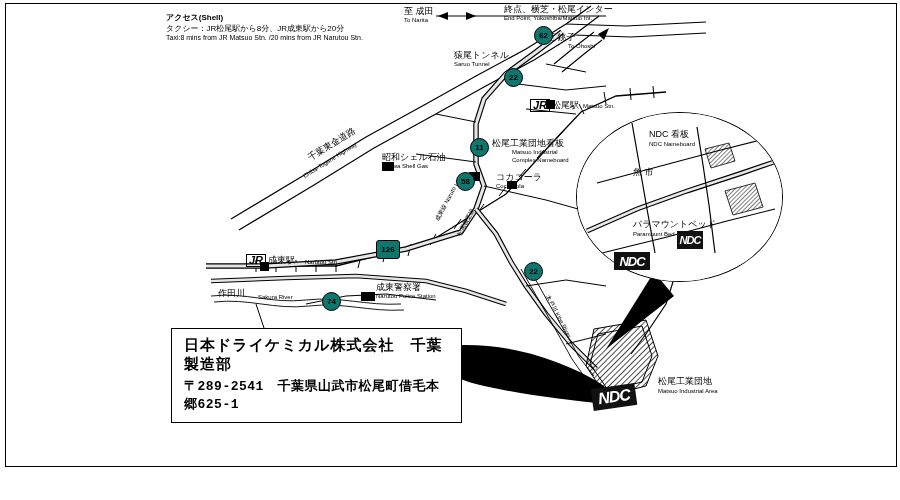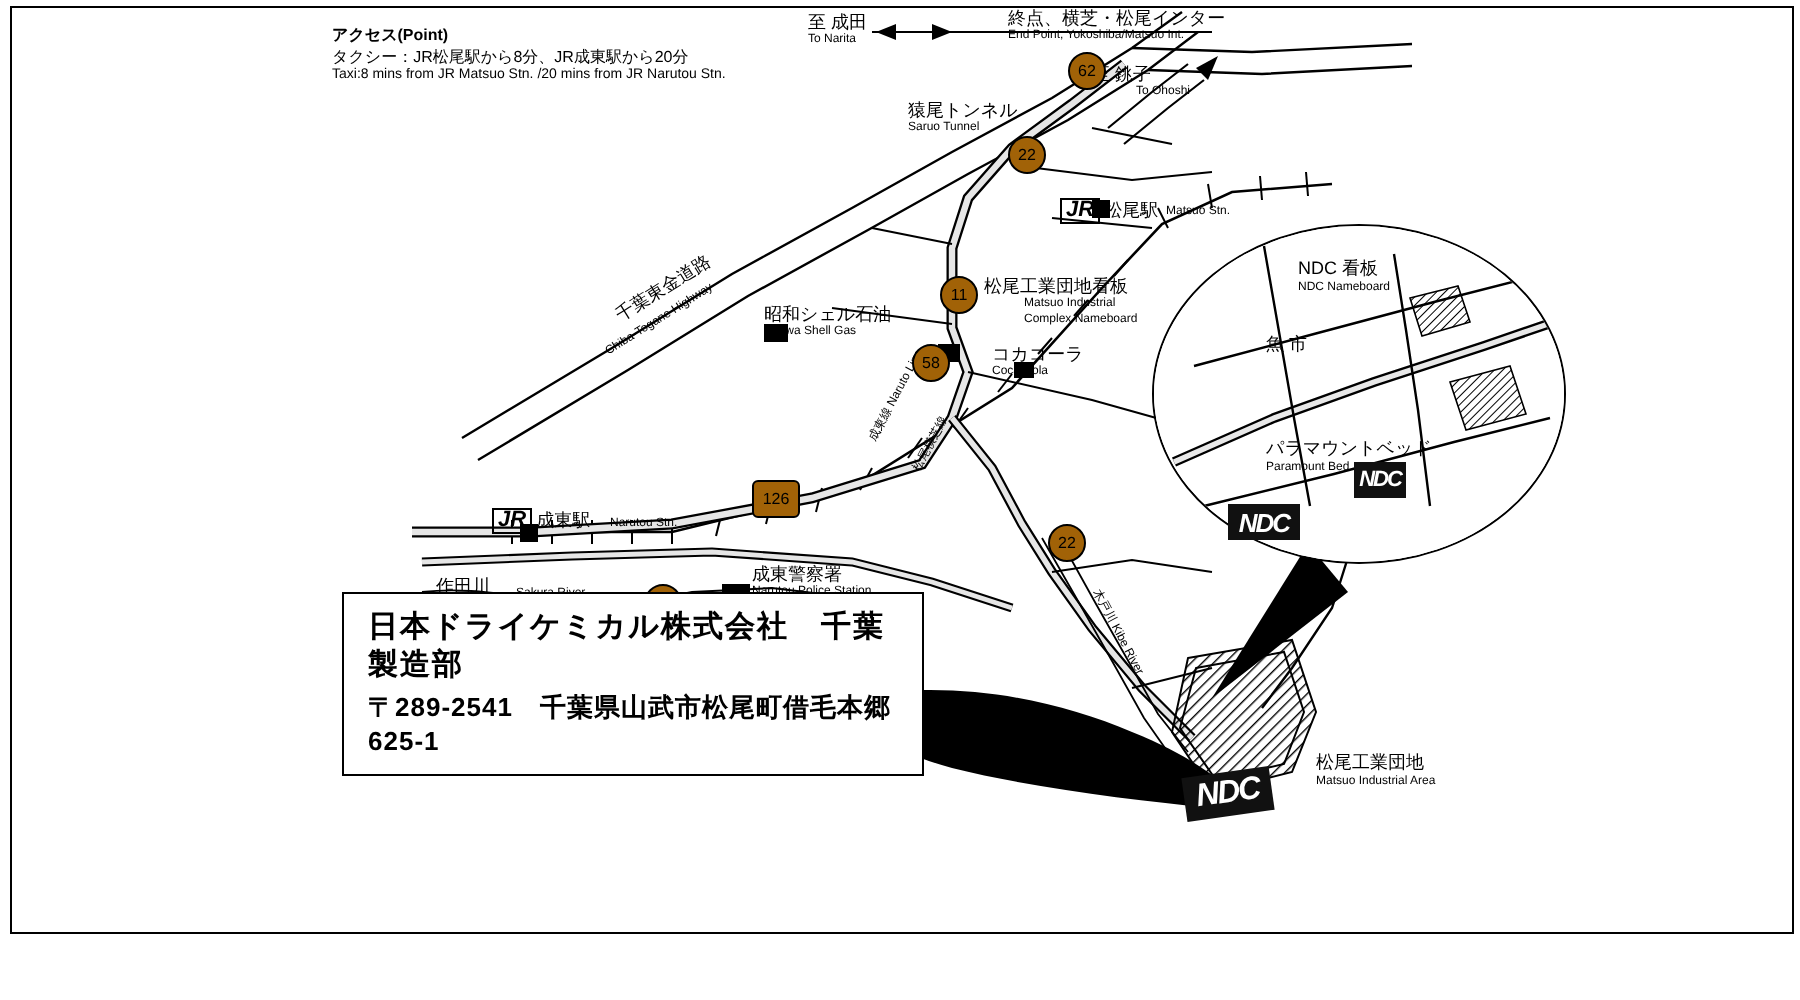--- a/index.html
+++ b/index.html
@@ -2,21 +2,21 @@
 <html><head>
 <meta charset="utf-8">
 <style>
   html,body{margin:0;padding:0;background:#ffffff;}
   body{font-family:"Liberation Sans", sans-serif;}
   #stage{position:relative;width:900px;height:500px;background:#ffffff;overflow:hidden;}
   #map{position:absolute;left:5px;top:3px;width:890px;height:462px;background:#ffffff;border:1px solid #000;overflow:hidden;}
   .lbl{position:absolute;white-space:nowrap;color:#000;line-height:1.15;}
   .jp{font-size:9px;}
   .tiny{font-size:6px;}
-  .routeno{position:absolute;width:17px;height:17px;border-radius:50%;background:#a16207;border:1.6px solid #000;font-size:8px;font-weight:normal;display:flex;align-items:center;justify-content:center;color:#000;}
+  .routeno{position:absolute;width:17px;height:17px;border-radius:50%;background:#0f766e;border:1.6px solid #000;font-size:8px;font-weight:bold;display:flex;align-items:center;justify-content:center;color:#000;}
   .routeno.sq{border-radius:3px;}
   .ndcbox{position:absolute;background:#111;color:#fff;font-style:italic;font-weight:bold;display:flex;align-items:center;justify-content:center;letter-spacing:-1px;}
   .addr{position:absolute;border:1.6px solid #000;background:#fff;padding:7px 12px 9px 12px;}
   .addr .l1{font-size:15px;font-weight:bold;letter-spacing:1px;}
   .addr .l2{font-size:13px;font-weight:bold;margin-top:3px;letter-spacing:0.5px;}
   .addr .l3{font-size:12px;font-weight:bold;margin-top:2px;text-align:right;}
   .circle{position:absolute;border:1.8px solid #000;border-radius:50%;background:#fff;overflow:hidden;}
   svg{display:block;}
   .access{position:absolute;left:160px;top:8px;}
   .access .a1{font-size:8px;font-weight:bold;}
@@ -161,21 +161,21 @@
       </svg>
       <div class="lbl jp" style="left:72px;top:16px;">NDC 看板</div>
       <div class="lbl tiny" style="left:72px;top:28px;">NDC Nameboard</div>
       <div class="lbl jp" style="left:56px;top:54px;">魚 市</div>
       <div class="lbl jp" style="left:56px;top:106px;">パラマウントベッド</div>
       <div class="lbl tiny" style="left:56px;top:118px;">Paramount Bed</div>
       <div class="ndcbox" style="left:100px;top:118px;width:26px;height:18px;font-size:11px;">NDC</div>
     </div>
 
     <div class="access">
-      <div class="a1">アクセス(Point)</div>
+      <div class="a1">アクセス(Shell)</div>
       <div class="a2">タクシー：JR松尾駅から8分、JR成東駅から20分</div>
       <div class="a3">Taxi:8 mins from JR Matsuo Stn. /20 mins from JR Narutou Stn.</div>
     </div>
 
     <div class="lbl jp" style="left:398px;top:2px;">至 成田</div>
     <div class="lbl tiny" style="left:398px;top:13px;">To Narita</div>
 
     <div class="lbl jp" style="left:498px;top:0px;">終点、横芝・松尾インター</div>
     <div class="lbl tiny" style="left:498px;top:11px;">End Point, Yokoshiba/Matsuo Int.</div>
 
@@ -228,19 +228,19 @@
     <div class="ndcbox" style="left:608px;top:248px;width:36px;height:18px;font-size:13px;">NDC</div>
 
     <div class="routeno" style="left:528px;top:22px;">62</div>
     <div class="routeno" style="left:498px;top:64px;">22</div>
     <div class="routeno" style="left:464px;top:134px;">11</div>
     <div class="routeno" style="left:450px;top:168px;">58</div>
     <div class="routeno sq" style="left:370px;top:236px;width:22px;">126</div>
     <div class="routeno" style="left:316px;top:288px;">74</div>
     <div class="routeno" style="left:518px;top:258px;">22</div>
 
-    <div class="addr" style="left:165px;top:292px;width:265px;">
+    <div class="addr" style="left:165px;top:324px;width:265px;font-family:Liberation Mono, monospace;">
       <div class="l1">日本ドライケミカル株式会社　千葉製造部</div>
       <div class="l2">〒289-2541　千葉県山武市松尾町借毛本郷625-1</div>
     </div>
 
   </div>
 </div>
 
 </body></html>

